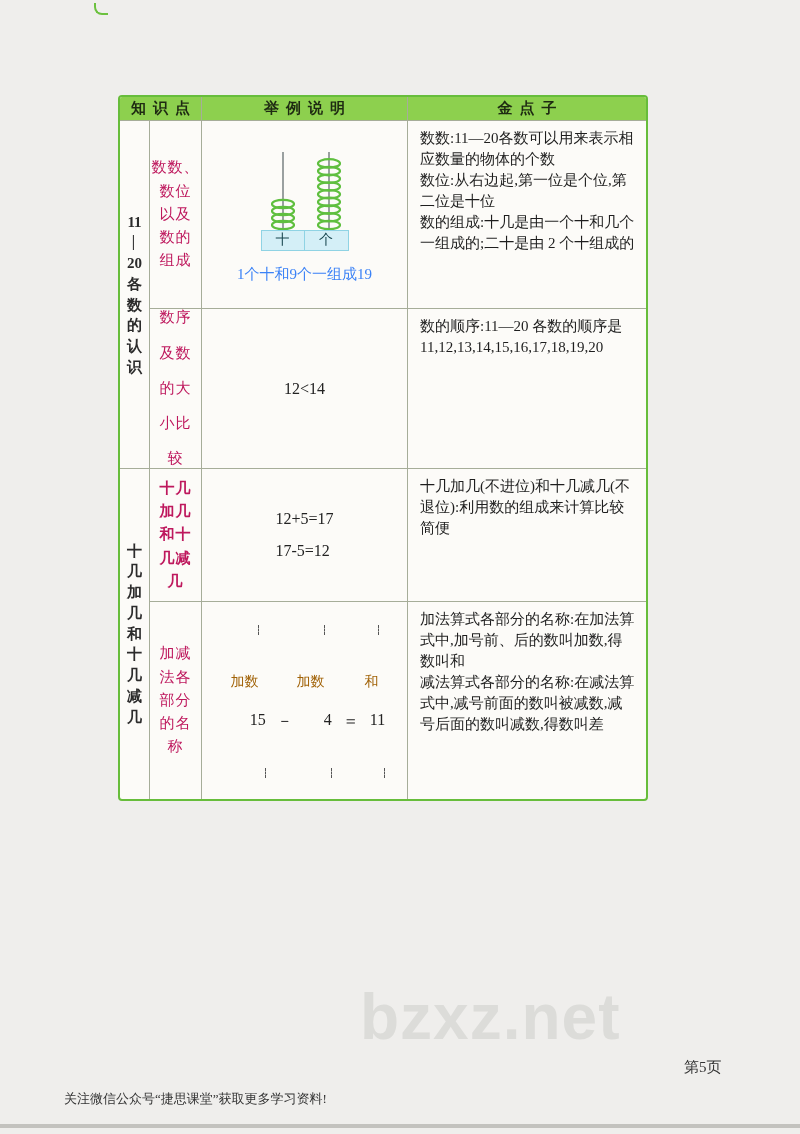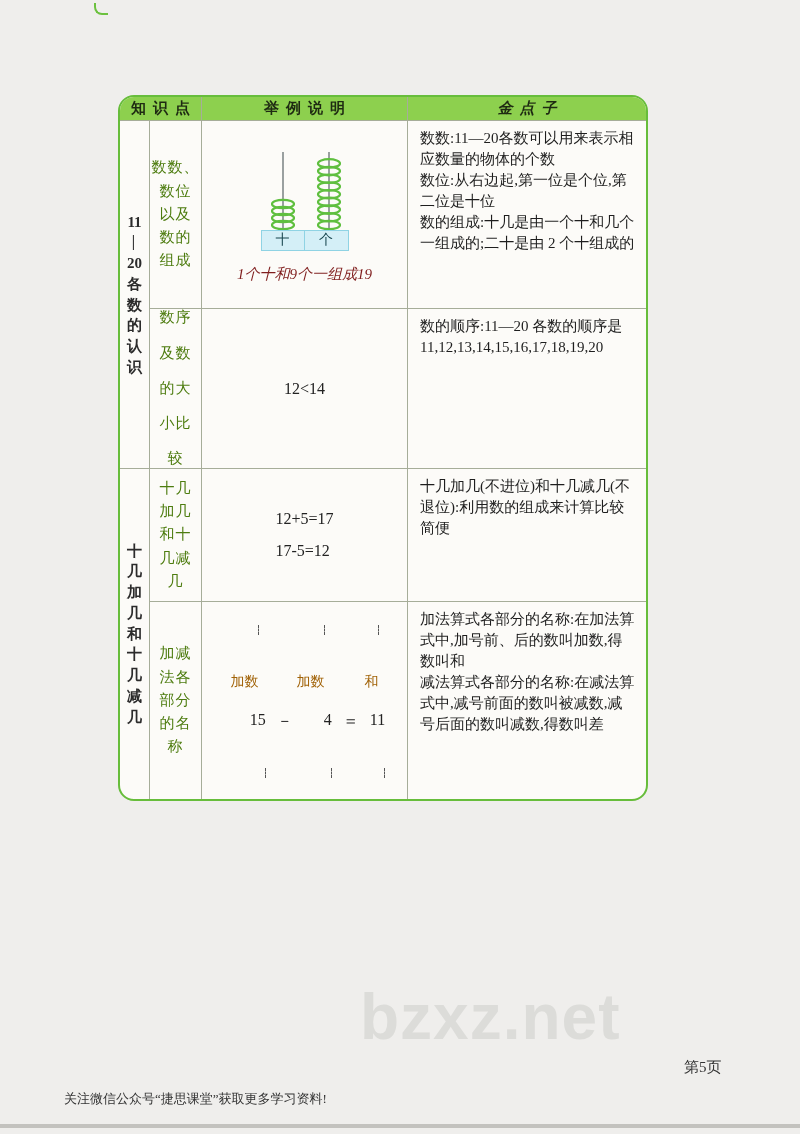--- a/index.html
+++ b/index.html
@@ -6,53 +6,53 @@
   html,body { margin:0; padding:0; }
   body { font-family:"Liberation Serif", serif; }
   .page { position:relative; width:800px; height:1134px; background:#efeeec; overflow:hidden; }
 
   
   .prev-corner { position:absolute; left:94px; top:3px; width:14px; height:12px;
     border-left:2px solid #6cc13f; border-bottom:2px solid #6cc13f; border-bottom-left-radius:8px; }
 
   
   .ktable { position:absolute; left:118px; top:95px; width:530px; height:706px;
-    border:2px solid #67bd3b; border-radius:16px; overflow:hidden; background:#fcfbf8;
+    border:2px solid #67bd3b; border-radius:4px; overflow:hidden; background:#fcfbf8;
     display:grid; grid-template-columns:30px 52px 206px 1fr;
     grid-template-rows:24px 188px 160px 133px 197px; }
   .cell { border-right:1px solid #a6ad99; border-bottom:1px solid #a6ad99; overflow:hidden; }
   .no-r { border-right:none; }
   .no-b { border-bottom:none; }
 
   .hdr { background:#8dd04e; display:flex; align-items:center; justify-content:center;
     font-weight:bold; font-size:15px; color:#1e2a12; letter-spacing:7px; padding-left:7px; }
 
   .sec { display:flex; flex-direction:column; align-items:center; justify-content:center;
     gap:2px; font-size:15px; font-weight:600; color:#2b2b2b; line-height:1.25; }
   .sec .vdash { transform:rotate(90deg); }
 
   .topic { display:flex; flex-direction:column; align-items:center; justify-content:center;
-    font-size:15px; color:#4d7c0f; line-height:1.55; letter-spacing:1px; }
+    font-size:15px; color:#be185d; line-height:1.55; letter-spacing:1px; }
 
   .example { display:flex; flex-direction:column; align-items:center; justify-content:center;
     font-size:16px; color:#222; }
   .ex-lines div { line-height:2.0; text-align:left; }
 
   .tips { padding:7px 10px 6px 12px; font-size:15px; line-height:1.4; color:#1e1e1e; text-align:left; }
   .tips div { margin:0; }
 
   
   .abacus { display:flex; flex-direction:column; align-items:center; }
   .abacus svg .rod { stroke:#9aa0a0; stroke-width:2; }
   .abacus svg ellipse { fill:none; stroke:#5fbf3f; stroke-width:2.2; }
   .place-boxes { display:flex; margin-top:-4px; }
   .place-box { width:44px; height:21px; background:#d4eff7; border:1px solid #8fd3e4;
     display:flex; align-items:center; justify-content:center; font-size:14px; color:#17454e; }
   .place-box + .place-box { border-left:none; }
-  .abacus-caption { margin-top:14px; font-size:15px; color:#7f1d1d;font-style:italic; }
+  .abacus-caption { margin-top:14px; font-size:15px; color:#3b82f6; }
 
   
   .eq-block { display:flex; flex-direction:column; align-items:center; }
   .eq-block + .eq-block { margin-top:20px; }
   .eq-row { display:flex; justify-content:center; align-items:flex-start; gap:11px; font-size:16px; }
   .eq-col { display:flex; flex-direction:column; align-items:flex-end;gap:36px; }
   .leader { width:0; height:10px; border-left:1px dashed #555; margin:3px 0 2px 0; }
   .eq-label { font-size:14px; color:#a16207; letter-spacing:0; }
 
   
@@ -66,21 +66,21 @@
 <body>
 
 <div class="page">
 
   <div class="prev-corner"></div>
 
   <div class="ktable">
 
     <div class="cell hdr" style="grid-column:1/3; grid-row:1;">知识点</div>
     <div class="cell hdr" style="grid-column:3; grid-row:1;text-align:center;">举例说明</div>
-    <div class="cell hdr no-r" style="grid-column:4; grid-row:1;font-style:italic;">金点子</div>
+    <div class="cell hdr no-r" style="grid-column:4; grid-row:1;">金点子</div>
 
     <div class="cell sec" style="grid-column:1; grid-row:2/4;">
         <div>11</div>
         <div class="vdash">—</div>
         <div>20</div>
         <div>各</div>
         <div>数</div>
         <div>的</div>
         <div>认</div>
         <div>识</div>
@@ -148,21 +148,21 @@
         <div>几</div>
         <div>加</div>
         <div>几</div>
         <div>和</div>
         <div>十</div>
         <div>几</div>
         <div>减</div>
         <div>几</div>
       </div>
 
-    <div class="cell topic" style="grid-column:2; grid-row:4;">
+    <div class="cell topic" style="grid-column:2; grid-row:4;font-weight:bold;">
         <div>十几</div>
         <div>加几</div>
         <div>和十</div>
         <div>几减</div>
         <div>几</div>
       </div>
     <div class="cell example" style="grid-column:3; grid-row:4;">
       <div class="ex-lines">
           <div>12+5=17</div>
           <div>17-5=12</div>

